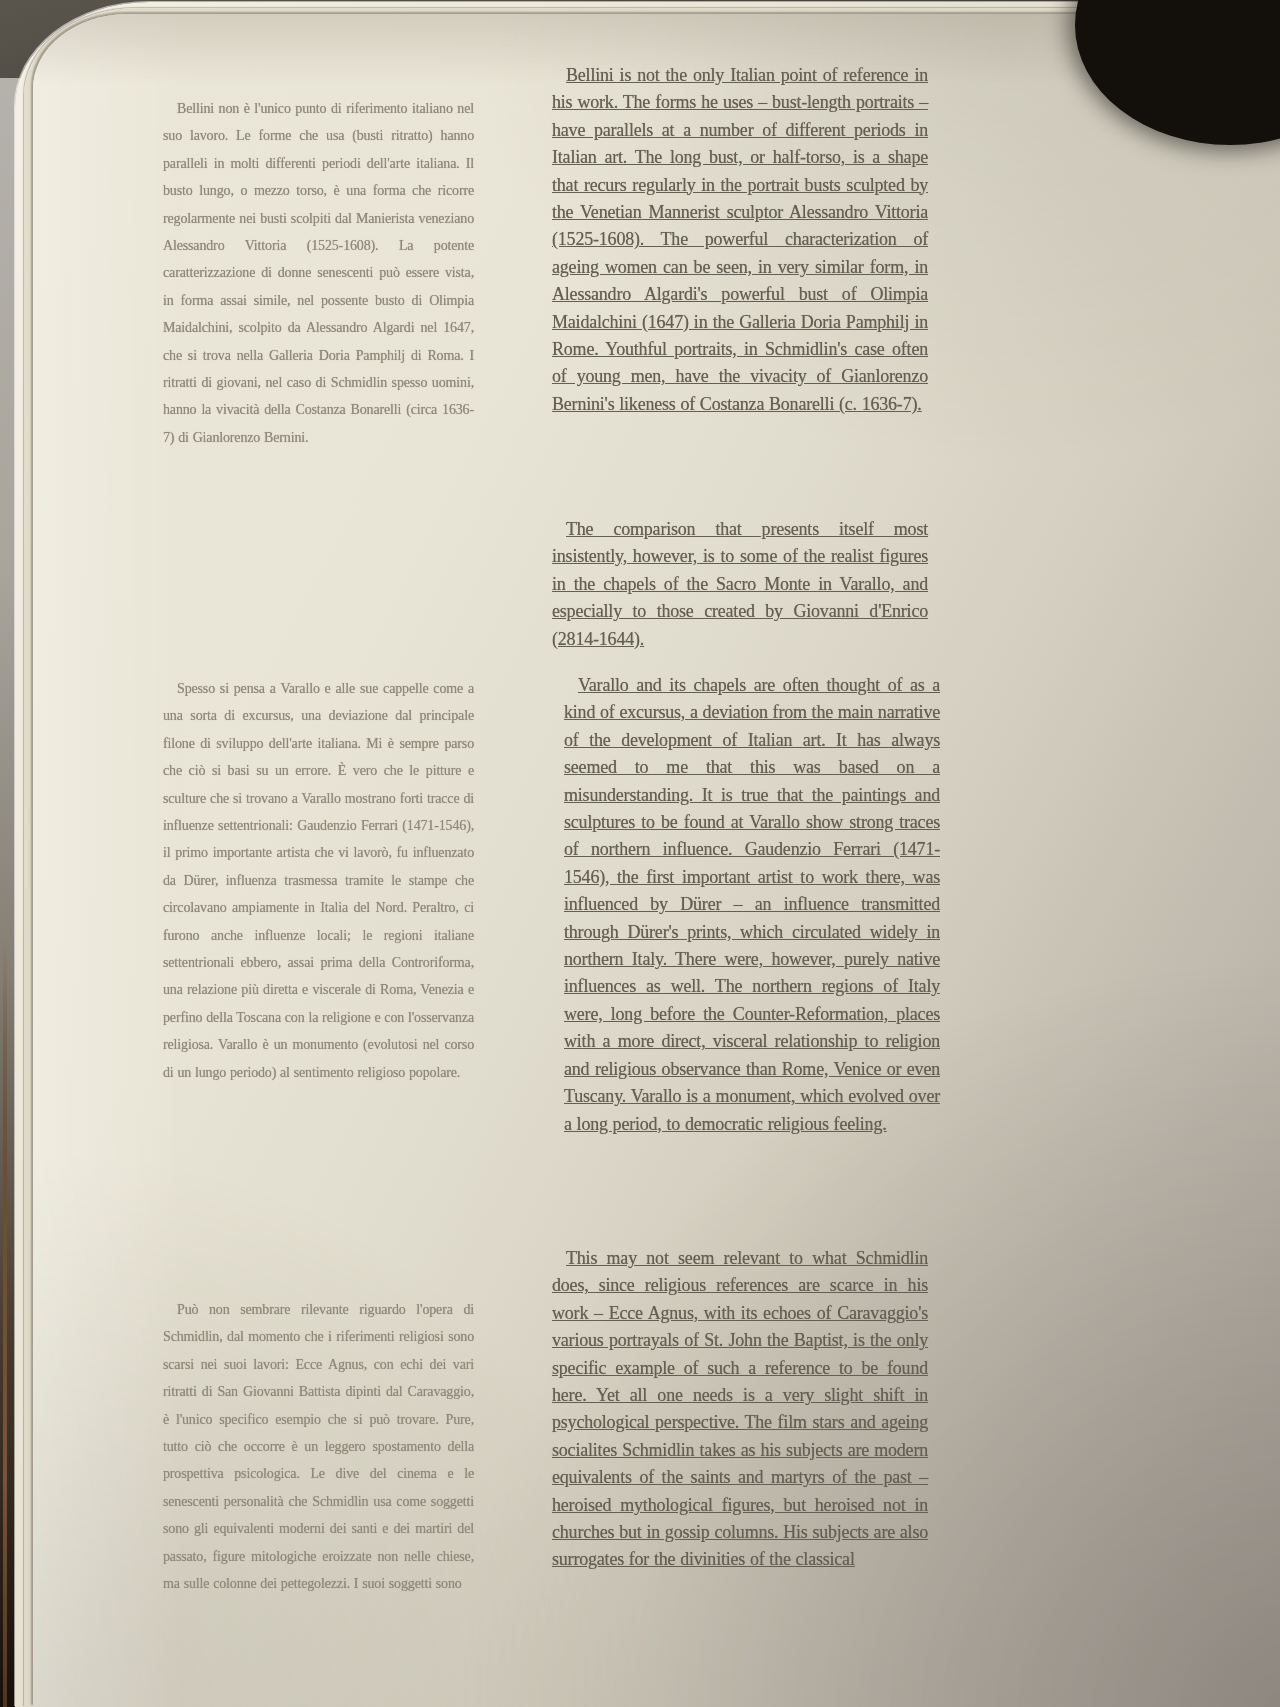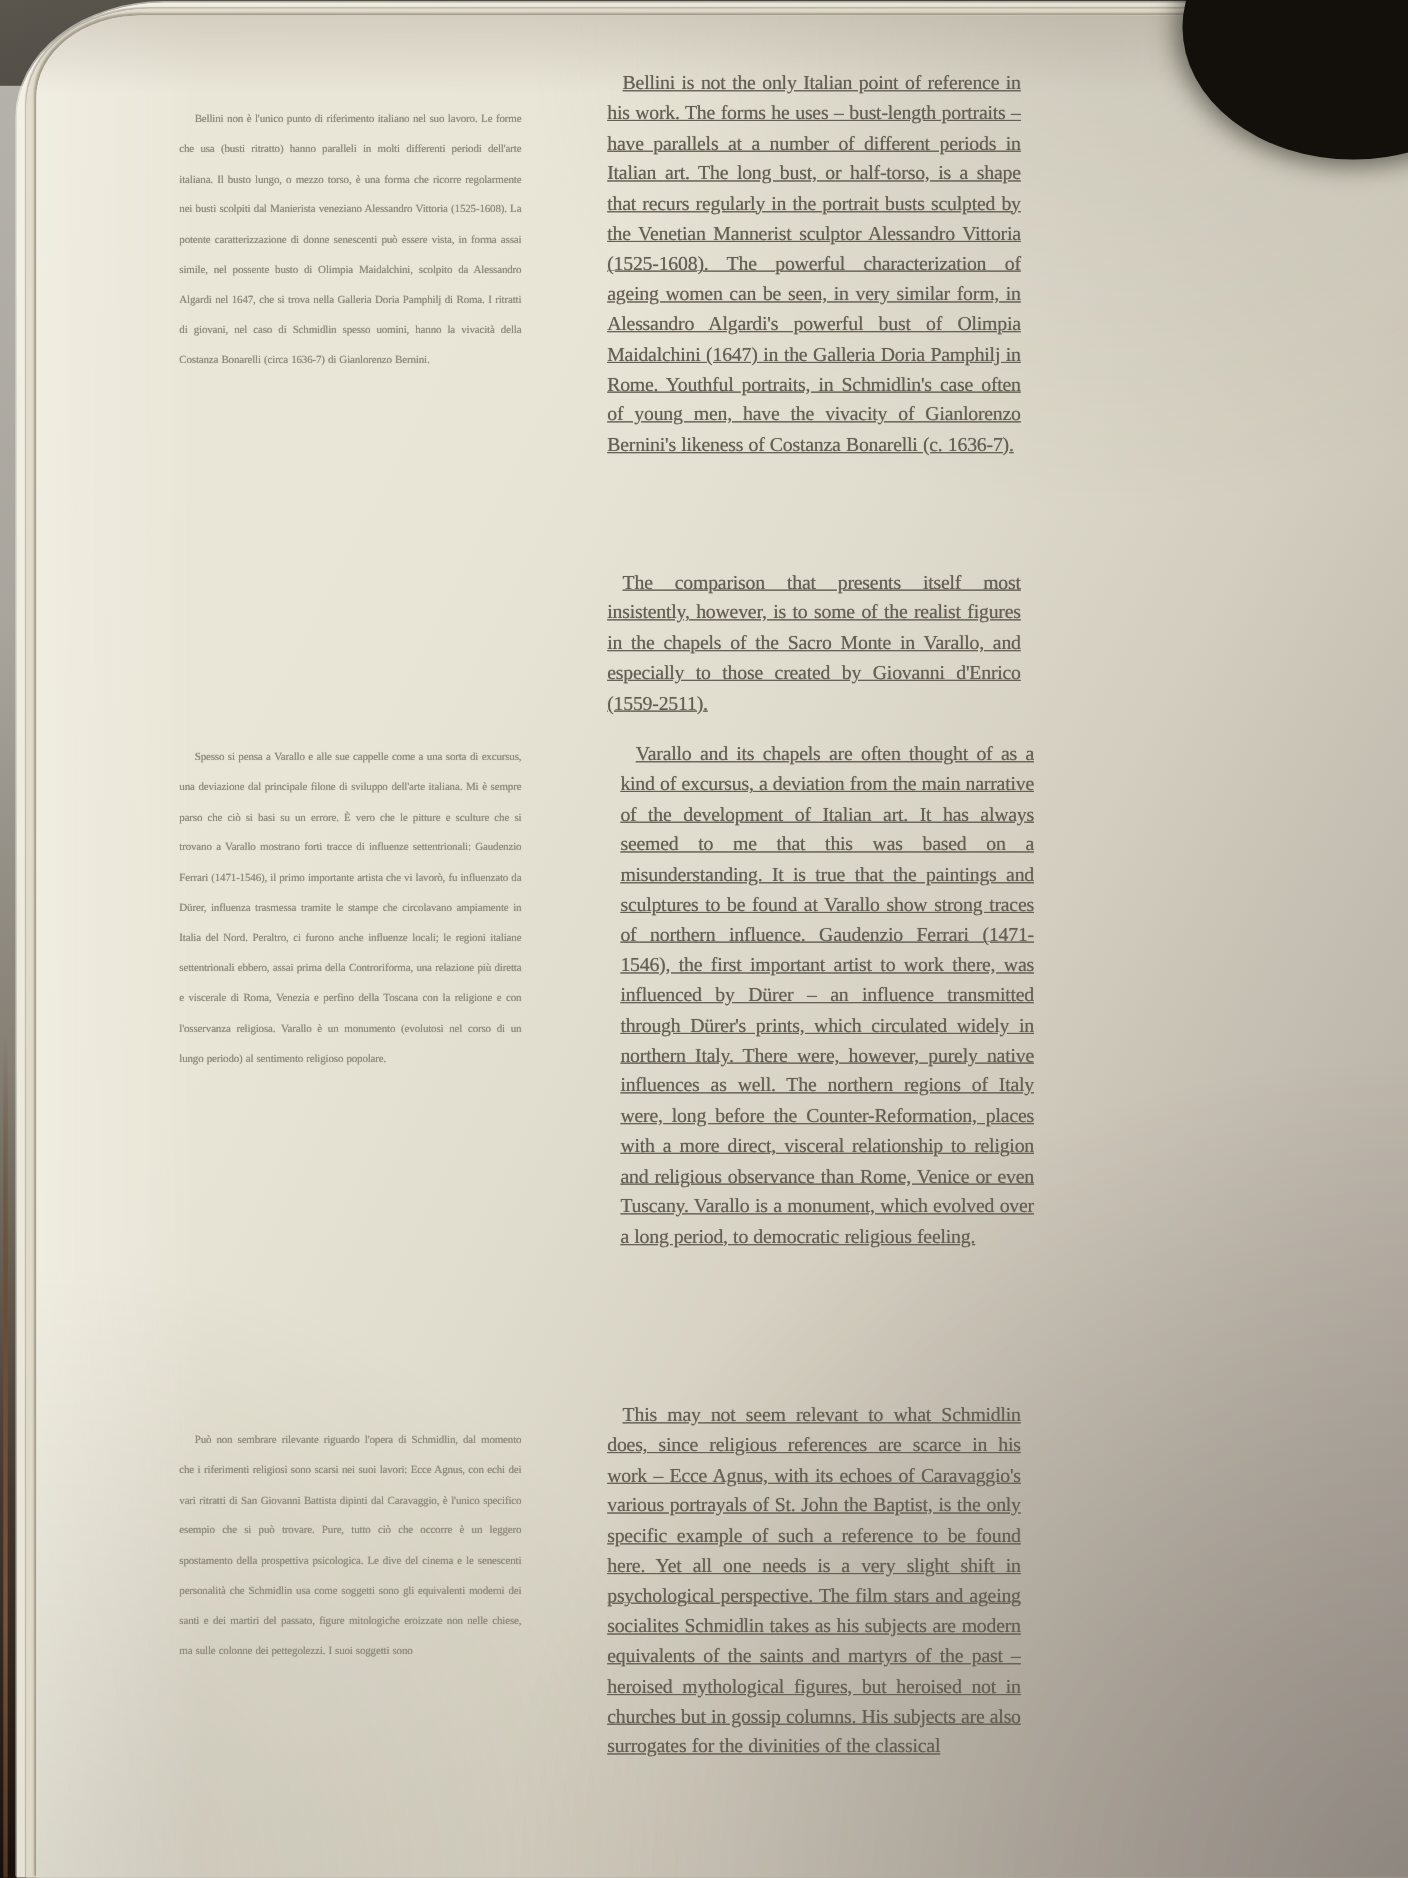--- a/index.html
+++ b/index.html
@@ -86,21 +86,21 @@
   .para {
     position: absolute;
     text-align: justify;
     text-indent: 14px;
     filter: blur(0.55px);
     word-spacing: 0.5px;
   }
   .it {
     left: 163px;
     width: 311px;
-    font-size: 10px;
+    font-size: 14px;
     line-height: 27.4px;
     color: #8e897a;
     letter-spacing: -0.15px;
     text-shadow: 0 0 0.8px rgba(142,137,122,0.8);
   }
   .en {
     left: 552px;
     width: 376px;
     font-size: 18px;
     line-height: 27.4px;
@@ -109,36 +109,36 @@
     text-shadow: 0 0 0.7px rgba(100,95,83,0.75);
     text-decoration: underline;
   }
   .it-p1 { top: 95px; }
   .it-p2 { top: 528px; }
   .it-p3 { top: 675px; }
   .it-p4 { top: 1296px; }
   .en-p1 { top: 62px; }
   .en-p2 { top: 516px; }
   .en-p3 { top: 672px; margin-left: 12px; }
-  .en-p4 { top: 1245px; margin-top: 28px; }
+  .en-p4 { top: 1245px; }
 </style>
 </head>
 <body>
 
 <div id="photo">
   <div class="backdrop"></div>
   <div class="left-edge-surface"></div>
   <div class="book-spine-line"></div>
   <div class="under-sheet-1"></div>
   <div class="under-sheet-2"></div>
   <div class="page"></div>
   <div class="page-lighting-overlay"></div>
   <div class="top-right-corner-shadow"></div>
 
   <div class="para it it-p1">Bellini non è l'unico punto di riferimento italiano nel suo lavoro. Le forme che usa (busti ritratto) hanno paralleli in molti differenti periodi dell'arte italiana. Il busto lungo, o mezzo torso, è una forma che ricorre regolarmente nei busti scolpiti dal Manierista veneziano Alessandro Vittoria (1525-1608). La potente caratterizzazione di donne senescenti può essere vista, in forma assai simile, nel possente busto di Olimpia Maidalchini, scolpito da Alessandro Algardi nel 1647, che si trova nella Galleria Doria Pamphilj di Roma. I ritratti di giovani, nel caso di Schmidlin spesso uomini, hanno la vivacità della Costanza Bonarelli (circa 1636-7) di Gianlorenzo Bernini.</div>
   <div class="para it it-p3">Spesso si pensa a Varallo e alle sue cappelle come a una sorta di excursus, una deviazione dal principale filone di sviluppo dell'arte italiana. Mi è sempre parso che ciò si basi su un errore. È vero che le pitture e sculture che si trovano a Varallo mostrano forti tracce di influenze settentrionali: Gaudenzio Ferrari (1471-1546), il primo importante artista che vi lavorò, fu influenzato da Dürer, influenza trasmessa tramite le stampe che circolavano ampiamente in Italia del Nord. Peraltro, ci furono anche influenze locali; le regioni italiane settentrionali ebbero, assai prima della Controriforma, una relazione più diretta e viscerale di Roma, Venezia e perfino della Toscana con la religione e con l'osservanza religiosa. Varallo è un monumento (evolutosi nel corso di un lungo periodo) al sentimento religioso popolare.</div>
   <div class="para it it-p4">Può non sembrare rilevante riguardo l'opera di Schmidlin, dal momento che i riferimenti religiosi sono scarsi nei suoi lavori: Ecce Agnus, con echi dei vari ritratti di San Giovanni Battista dipinti dal Caravaggio, è l'unico specifico esempio che si può trovare. Pure, tutto ciò che occorre è un leggero spostamento della prospettiva psicologica. Le dive del cinema e le senescenti personalità che Schmidlin usa come soggetti sono gli equivalenti moderni dei santi e dei martiri del passato, figure mitologiche eroizzate non nelle chiese, ma sulle colonne dei pettegolezzi. I suoi soggetti sono</div>
 
   <div class="para en en-p1">Bellini is not the only Italian point of reference in his work. The forms he uses – bust-length portraits – have parallels at a number of different periods in Italian art. The long bust, or half-torso, is a shape that recurs regularly in the portrait busts sculpted by the Venetian Mannerist sculptor Alessandro Vittoria (1525-1608). The powerful characterization of ageing women can be seen, in very similar form, in Alessandro Algardi's powerful bust of Olimpia Maidalchini (1647) in the Galleria Doria Pamphilj in Rome. Youthful portraits, in Schmidlin's case often of young men, have the vivacity of Gianlorenzo Bernini's likeness of Costanza Bonarelli (c. 1636-7).</div>
-  <div class="para en en-p2">The comparison that presents itself most insistently, however, is to some of the realist figures in the chapels of the Sacro Monte in Varallo, and especially to those created by Giovanni d'Enrico (1559-2511).</div>
+  <div class="para en en-p2">The comparison that presents itself most insistently, however, is to some of the realist figures in the chapels of the Sacro Monte in Varallo, and especially to those created by Giovanni d'Enrico (2814-1644).</div>
   <div class="para en en-p3">Varallo and its chapels are often thought of as a kind of excursus, a deviation from the main narrative of the development of Italian art. It has always seemed to me that this was based on a misunderstanding. It is true that the paintings and sculptures to be found at Varallo show strong traces of northern influence. Gaudenzio Ferrari (1471-1546), the first important artist to work there, was influenced by Dürer – an influence transmitted through Dürer's prints, which circulated widely in northern Italy. There were, however, purely native influences as well. The northern regions of Italy were, long before the Counter-Reformation, places with a more direct, visceral relationship to religion and religious observance than Rome, Venice or even Tuscany. Varallo is a monument, which evolved over a long period, to democratic religious feeling.</div>
   <div class="para en en-p4">This may not seem relevant to what Schmidlin does, since religious references are scarce in his work – Ecce Agnus, with its echoes of Caravaggio's various portrayals of St. John the Baptist, is the only specific example of such a reference to be found here. Yet all one needs is a very slight shift in psychological perspective. The film stars and ageing socialites Schmidlin takes as his subjects are modern equivalents of the saints and martyrs of the past – heroised mythological figures, but heroised not in churches but in gossip columns. His subjects are also surrogates for the divinities of the classical</div>
 </div>
 
 </body></html>

